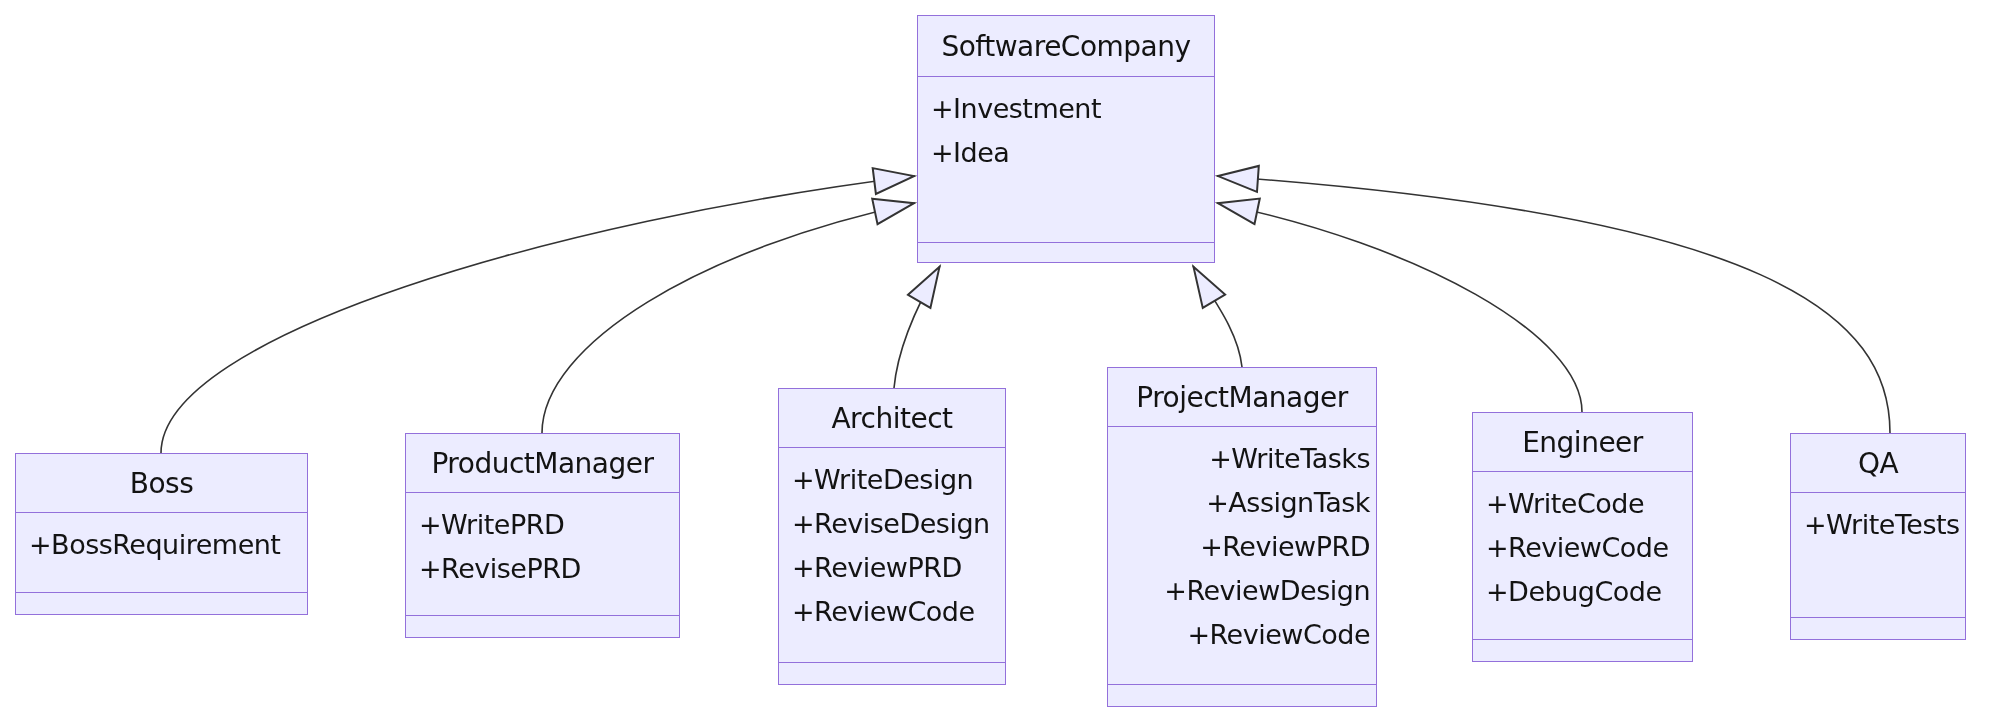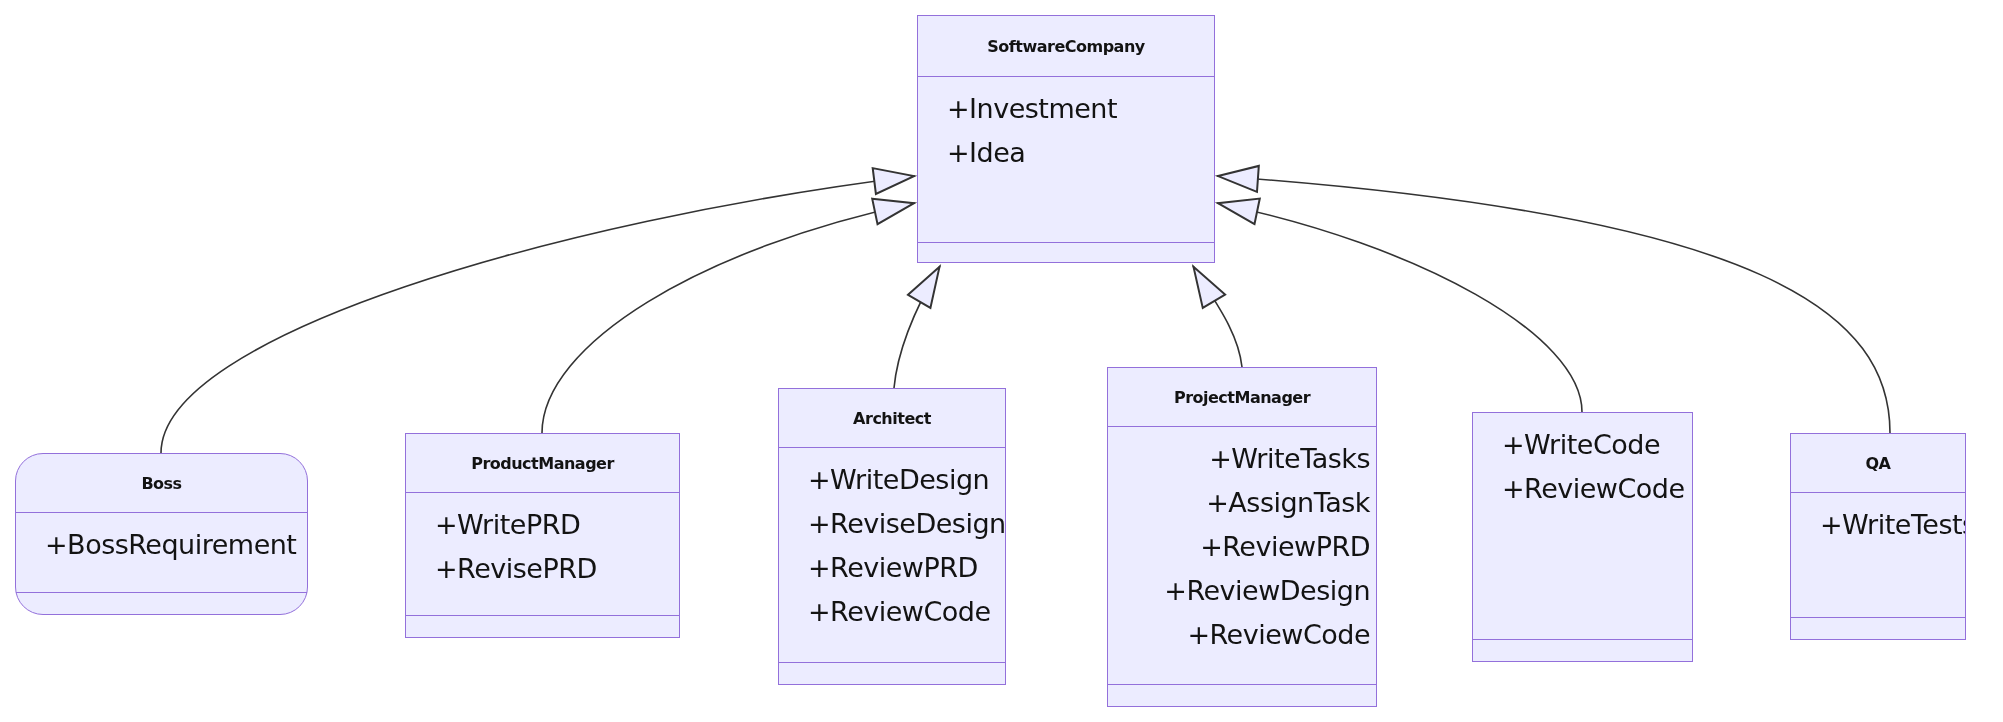--- a/index.html
+++ b/index.html
@@ -42,29 +42,29 @@
     flex-direction: column;
     background: var(--box-fill);
     border: 1.6px solid var(--box-border);
     color: var(--text);
   }
   .uml-title {
     flex: 0 0 59px;
     display: flex;
     align-items: center;
     justify-content: center;
-    font-weight: bold;
-    font-size: 16px;
+    font-weight: normal;
+    font-size: 28px;
     letter-spacing: -0.5px;
     border-bottom: 1.2px solid var(--box-border);
     white-space: nowrap;
   }
   .uml-attrs {
     flex: 1 1 auto;
-    padding: 10px 6px 0 29px;
+    padding: 10px 6px 0 13px;
     border-bottom: 1.2px solid var(--box-border);
     overflow: hidden;
   }
   .uml-attr-row {
     font-size: 27px;
     line-height: 44px;
     letter-spacing: -0.5px;
     white-space: nowrap;
   }
   .uml-methods {
@@ -92,21 +92,21 @@
 
   <div class="uml-class" style="left:917px; top:15px; width:298px; height:248px;">
     <div class="uml-title" style="flex-basis:61px;">SoftwareCompany</div>
     <div class="uml-attrs">
         <div class="uml-attr-row">+Investment</div>
         <div class="uml-attr-row">+Idea</div>
       </div>
     <div class="uml-methods" style="flex-basis:19px;"></div>
   </div>
 
-  <div class="uml-class" style="left:15px; top:453px; width:293px; height:162px;border-radius:28px;">
+  <div class="uml-class" style="left:15px; top:453px; width:293px; height:162px;">
     <div class="uml-title">Boss</div>
     <div class="uml-attrs">
         <div class="uml-attr-row">+BossRequirement</div>
       </div>
     <div class="uml-methods"></div>
   </div>
 
   <div class="uml-class" style="left:405px; top:433px; width:275px; height:205px;">
     <div class="uml-title">ProductManager</div>
     <div class="uml-attrs">
@@ -133,23 +133,25 @@
         <div class="uml-attr-row">+WriteTasks</div>
         <div class="uml-attr-row">+AssignTask</div>
         <div class="uml-attr-row">+ReviewPRD</div>
         <div class="uml-attr-row">+ReviewDesign</div>
         <div class="uml-attr-row">+ReviewCode</div>
       </div>
     <div class="uml-methods"></div>
   </div>
 
   <div class="uml-class" style="left:1472px; top:412px; width:221px; height:250px;">
+    <div class="uml-title">Engineer</div>
     <div class="uml-attrs">
         <div class="uml-attr-row">+WriteCode</div>
         <div class="uml-attr-row">+ReviewCode</div>
+        <div class="uml-attr-row">+DebugCode</div>
       </div>
     <div class="uml-methods"></div>
   </div>
 
   <div class="uml-class" style="left:1790px; top:433px; width:176px; height:207px;">
     <div class="uml-title">QA</div>
     <div class="uml-attrs">
         <div class="uml-attr-row">+WriteTests</div>
       </div>
     <div class="uml-methods"></div>

